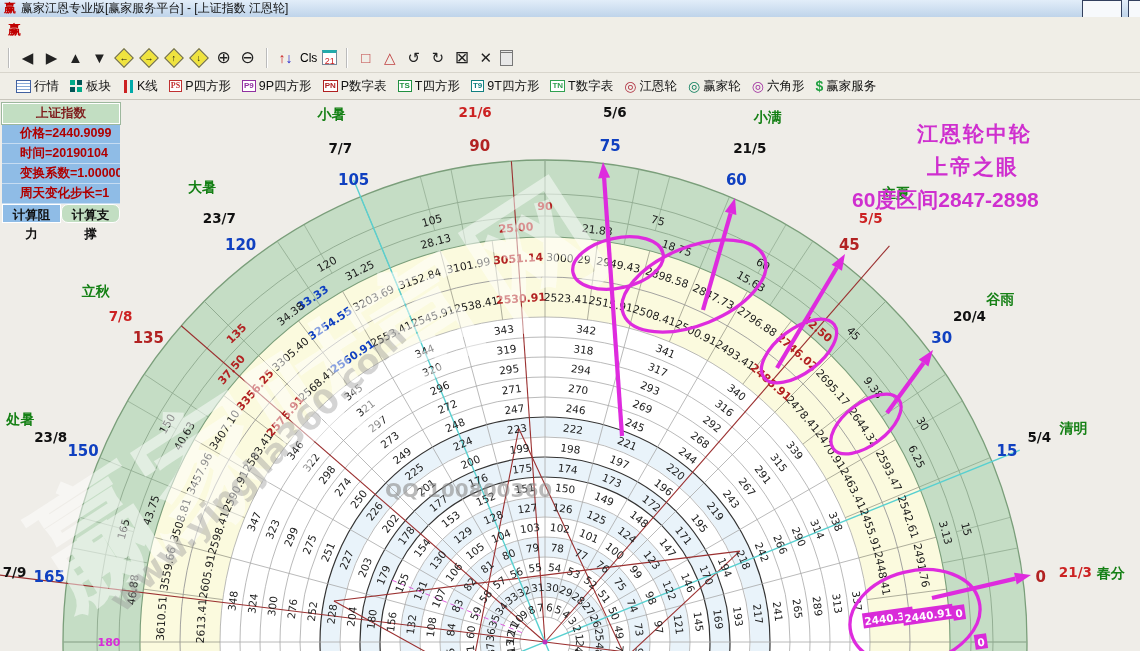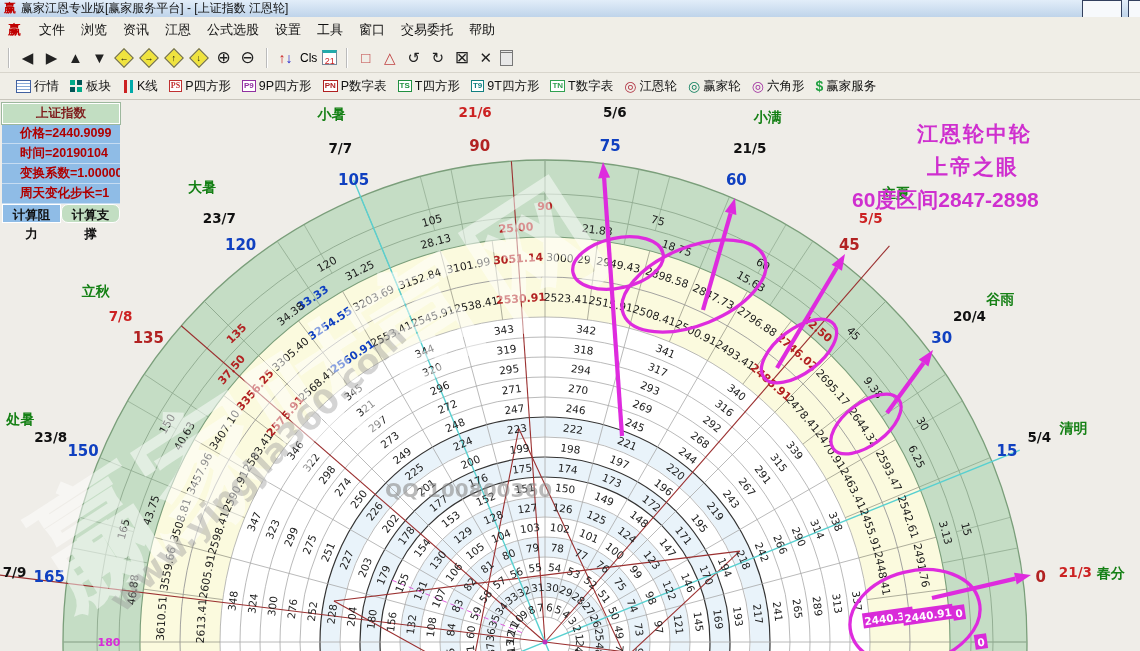--- a/index.html
+++ b/index.html
@@ -66,32 +66,20 @@
 
 <div class="titlebar">
   <span class="app-ico">赢</span>
   <span>赢家江恩专业版[赢家服务平台] - [上证指数 江恩轮]</span>
   <button class="tb-btn svc">客服</button>
   <button class="tb-btn forum">论坛</button>
 </div>
 
 <div class="menubar">
   <span class="logo">赢</span>
-  <span id="menu-items" style="display: inline-flex;">
-      <span class="menu-item">文件</span>
-      <span class="menu-item">浏览</span>
-      <span class="menu-item">资讯</span>
-      <span class="menu-item">江恩</span>
-      <span class="menu-item">公式选股</span>
-      <span class="menu-item">设置</span>
-      <span class="menu-item">工具</span>
-      <span class="menu-item">窗口</span>
-      <span class="menu-item">交易委托</span>
-      <span class="menu-item">帮助</span>
-    </span>
 </div>
 
 <div class="toolbar1" id="toolbar1">
     <span class="sep"></span>
     <span class="ico">◀</span>
     <span class="ico">▶</span>
     <span class="ico">▲</span>
     <span class="ico">▼</span>
     <span class="dmd">
       <span>←</span>

